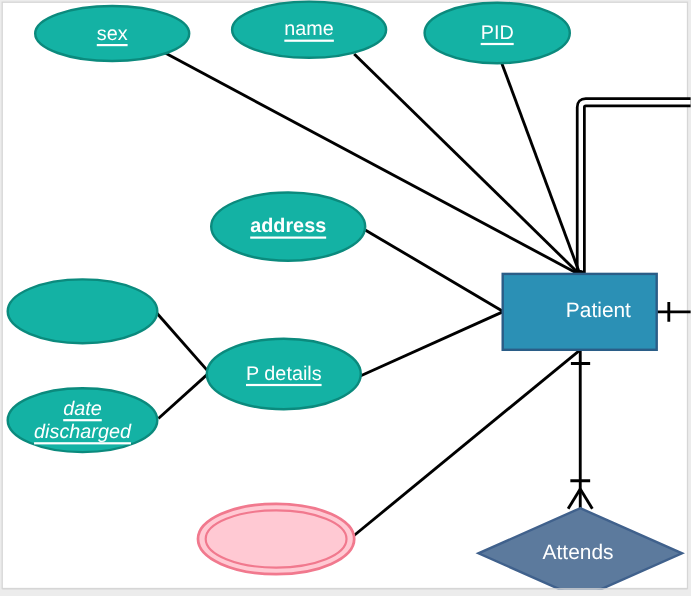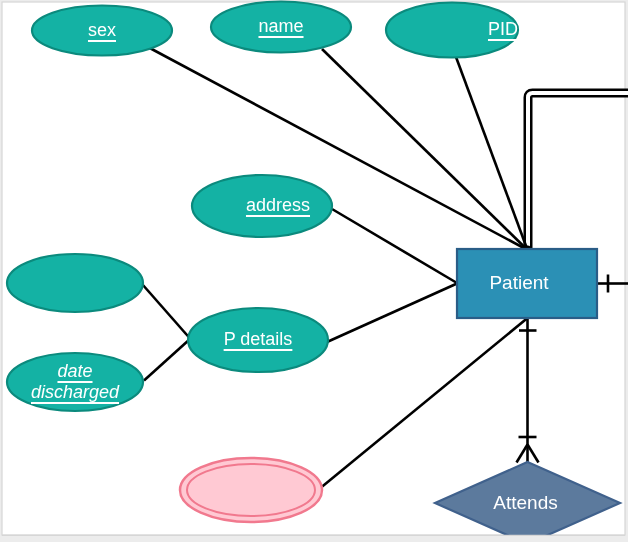--- a/index.html
+++ b/index.html
@@ -75,32 +75,32 @@
     <rect x="0" y="536" width="628" height="6" fill="#ECECEC"></rect>
     <line x1="2" y1="535.3" x2="625" y2="535.3" stroke-width="1.2" stroke="#D6D6D6"></line>
   </svg>
 
   <div class="lbl" style="left:211px; top:2px; width:140px; height:50px;">
       <span class="u">name</span>
     </div>
   <div class="lbl" style="left:32px; top:6px; width:140px; height:50px;">
       <span class="u">sex</span>
     </div>
-  <div class="lbl" style="left:386px; top:3px; width:132px; height:54px;justify-content:flex-end;">
+  <div class="lbl" style="left:386px; top:3px; width:132px; height:54px;">
       <span class="u">PID</span>
     </div>
-  <div class="lbl" style="left:208px; top:175px; width:140px; height:62px;">
+  <div class="lbl" style="left:192px; top:175px; width:140px; height:62px;font-weight:bold;">
       <span class="u">address</span>
     </div>
   <div class="lbl" style="left:7px; top:353px; width:136px; height:58px;font-style:italic;">
       <span class="u wrap" style="width:106px;">date discharged</span>
     </div>
   <div class="lbl" style="left:188px; top:308px; width:140px; height:64px;">
       <span class="u">P details</span>
     </div>
-  <div class="lbl lbl-lg" style="left:449px; top:249px; width:140px; height:69px;align-items:center;">
+  <div class="lbl lbl-lg" style="left:474px; top:249px; width:140px; height:69px;align-items:center;">
       <span>Patient</span>
     </div>
   <div class="lbl lbl-lg" style="left:432px; top:470px; width:187px; height:66px;text-align:center;">
       <span>Attends</span>
     </div>
 
 </div>
 
 </body></html>

